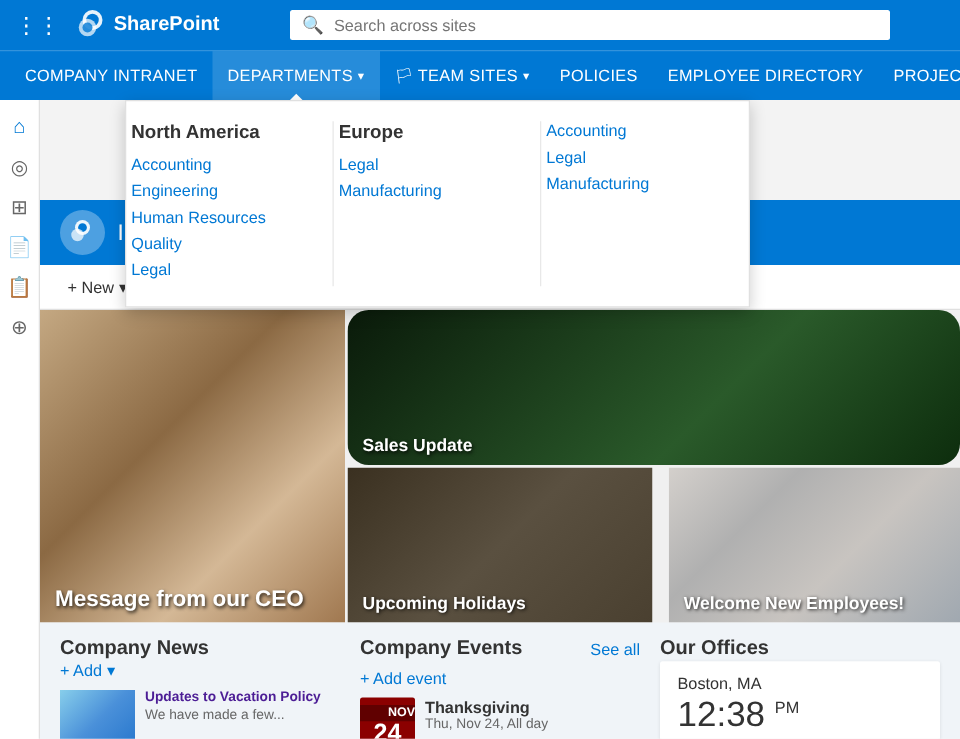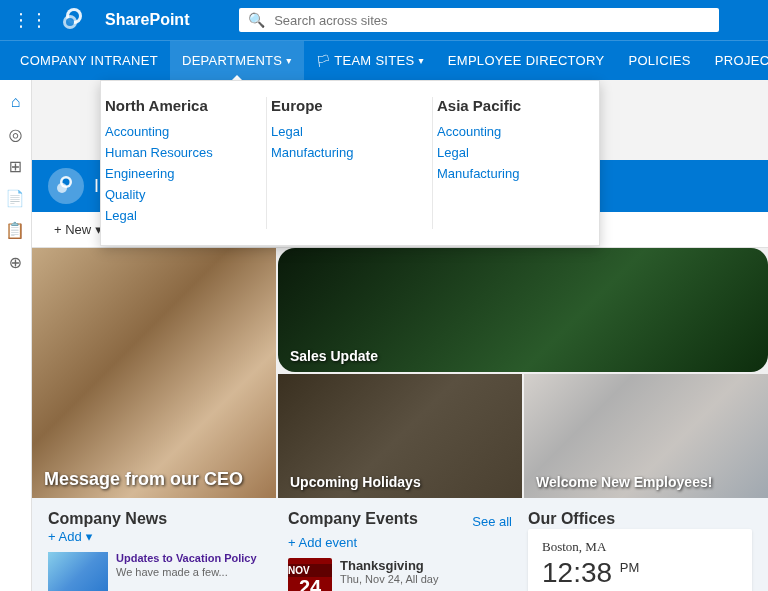--- a/index.html
+++ b/index.html
@@ -8,21 +8,21 @@
     
     .top-bar {
       background: #0078d4;
       display: flex;
       align-items: center;
       padding: 0 8px;
       height: 40px;
       gap: 8px;
     }
     .waffle-icon { color: white; font-size: 18px; cursor: pointer; padding: 4px; }
-    .sp-logo { display: flex; align-items: center; gap: 17px; color: white; font-size: 16px; font-weight: 600; }
+    .sp-logo { display: flex; align-items: center; gap: 3px; color: white; font-size: 16px; font-weight: 600; }
     .search-bar {
       flex: 1;
       max-width: 480px;
       margin: 0 auto;
       display: flex;
       align-items: center;
       background: white;
       border-radius: 2px;
       padding: 4px 10px;
       gap: 8px;
@@ -165,20 +165,21 @@
       position: relative;
       overflow: hidden;
       background: #a16207;
     }
     .grid-item-br2 {
       grid-column: 3;
       grid-row: 2;
       position: relative;
       overflow: hidden;
       background: #2d3a4a;
+      margin-left: 11px;
     }
     .grid-caption {
       position: absolute;
       bottom: 8px;
       left: 12px;
       color: white;
       font-size: 14px;
       font-weight: 600;
       text-shadow: 1px 1px 3px rgba(0,0,0,0.8);
     }
@@ -234,44 +235,44 @@
     .news-thumb {
       width: 60px;
       height: 50px;
       flex-shrink: 0;
       background: linear-gradient(135deg, #87ceeb 0%, #4a90d9 50%, #2575cc 100%);
     }
     .news-body { flex: 1; }
     .news-title { font-size: 11px; font-weight: 600; color: #4c1d95; cursor: pointer; }
     .news-desc { font-size: 11px; color: #666; margin-top: 2px; }
 
-    .events-header { display: flex; justify-content: space-between; align-items: flex-end; margin-bottom: 6px; }
+    .events-header { display: flex; justify-content: space-between; align-items: center; margin-bottom: 6px; }
     .see-all { color: #0078d4; font-size: 13px; cursor: pointer; }
     .event-item { display: flex; gap: 8px; align-items: flex-start; }
     .event-date-box {
       width: 44px; height: 44px; flex-shrink: 0;
       background: #8b0000;
       color: white;
       display: flex; flex-direction: column; align-items: center; justify-content: center;
       font-size: 11px;
       font-weight: 600;
       border-radius: 2px;
     }
-    .event-date-box .month { font-size: 10px; background: #600000; width: 100%; text-align: left; padding: 1px 0; }
+    .event-date-box .month { font-size: 10px; background: #600000; width: 100%; text-align: right; padding: 1px 0; }
     .event-date-box .day { font-size: 20px; font-weight: 700; line-height: 1; }
     .event-title { font-size: 13px; font-weight: 600; color: #333; }
     .event-time { font-size: 11px; color: #666; }
 
     .office-card {
       background: white;
       border-radius: 2px;
       padding: 10px 14px;
       box-shadow: 0 1px 3px rgba(0,0,0,0.1);
     }
-    .office-city { font-size: 13px; color: #333; margin-bottom: 2px; font-family: Liberation Serif, serif; }
+    .office-city { font-size: 13px; color: #333; margin-bottom: 2px; }
     .office-time { font-size: 28px; font-weight: 300; color: #333; }
     .office-time .ampm { font-size: 13px; vertical-align: super; }
 
     
     .dropdown-overlay {
       position: absolute;
       top: 40px; 
       left: 0;
       width: 768px;
       height: calc(591px - 80px);
@@ -355,24 +356,24 @@
     <div class="nav-item nav-departments-item" style="background: rgba(255,255,255,0.15);">
       <span>DEPARTMENTS</span>
       <span class="arrow">▾</span>
     </div>
     <div class="nav-item">
       <span style="font-size:12px; margin-right:3px;">🏳</span>
       <span>TEAM SITES</span>
       <span class="arrow">▾</span>
     </div>
     <div class="nav-item">
+      <span>POLICIES</span>
+    </div>
+    <div class="nav-item">
       <span>EMPLOYEE DIRECTORY</span>
-    </div>
-    <div class="nav-item">
-      <span>POLICIES</span>
     </div>
     <div class="nav-item">
       <span>PROJECTS</span>
     </div>
 
   </div>
 
   <div class="left-sidebar">
     <div class="sidebar-icon active">⌂</div>
     <div class="sidebar-icon">◎</div>
@@ -477,34 +478,33 @@
 
     </div>
   </div>
 
   <div class="dropdown-overlay" style="top: 80px;">
     <div class="dropdown-menu">
 
       <div class="dropdown-column">
         <div class="dropdown-region">North America</div>
         <a class="dropdown-link">Accounting</a>
+        <a class="dropdown-link">Engineering</a>
         <a class="dropdown-link">Human Resources</a>
-        <a class="dropdown-link">Engineering</a>
         <a class="dropdown-link">Quality</a>
         <a class="dropdown-link">Legal</a>
       </div>
 
       <div class="dropdown-column">
         <div class="dropdown-region">Europe</div>
         <a class="dropdown-link">Legal</a>
         <a class="dropdown-link">Manufacturing</a>
       </div>
 
       <div class="dropdown-column">
-        <div class="dropdown-region">Asia Pacific</div>
         <a class="dropdown-link">Accounting</a>
         <a class="dropdown-link">Legal</a>
         <a class="dropdown-link">Manufacturing</a>
       </div>
     </div>
   </div>
 
 </div>
 
 </body></html>

